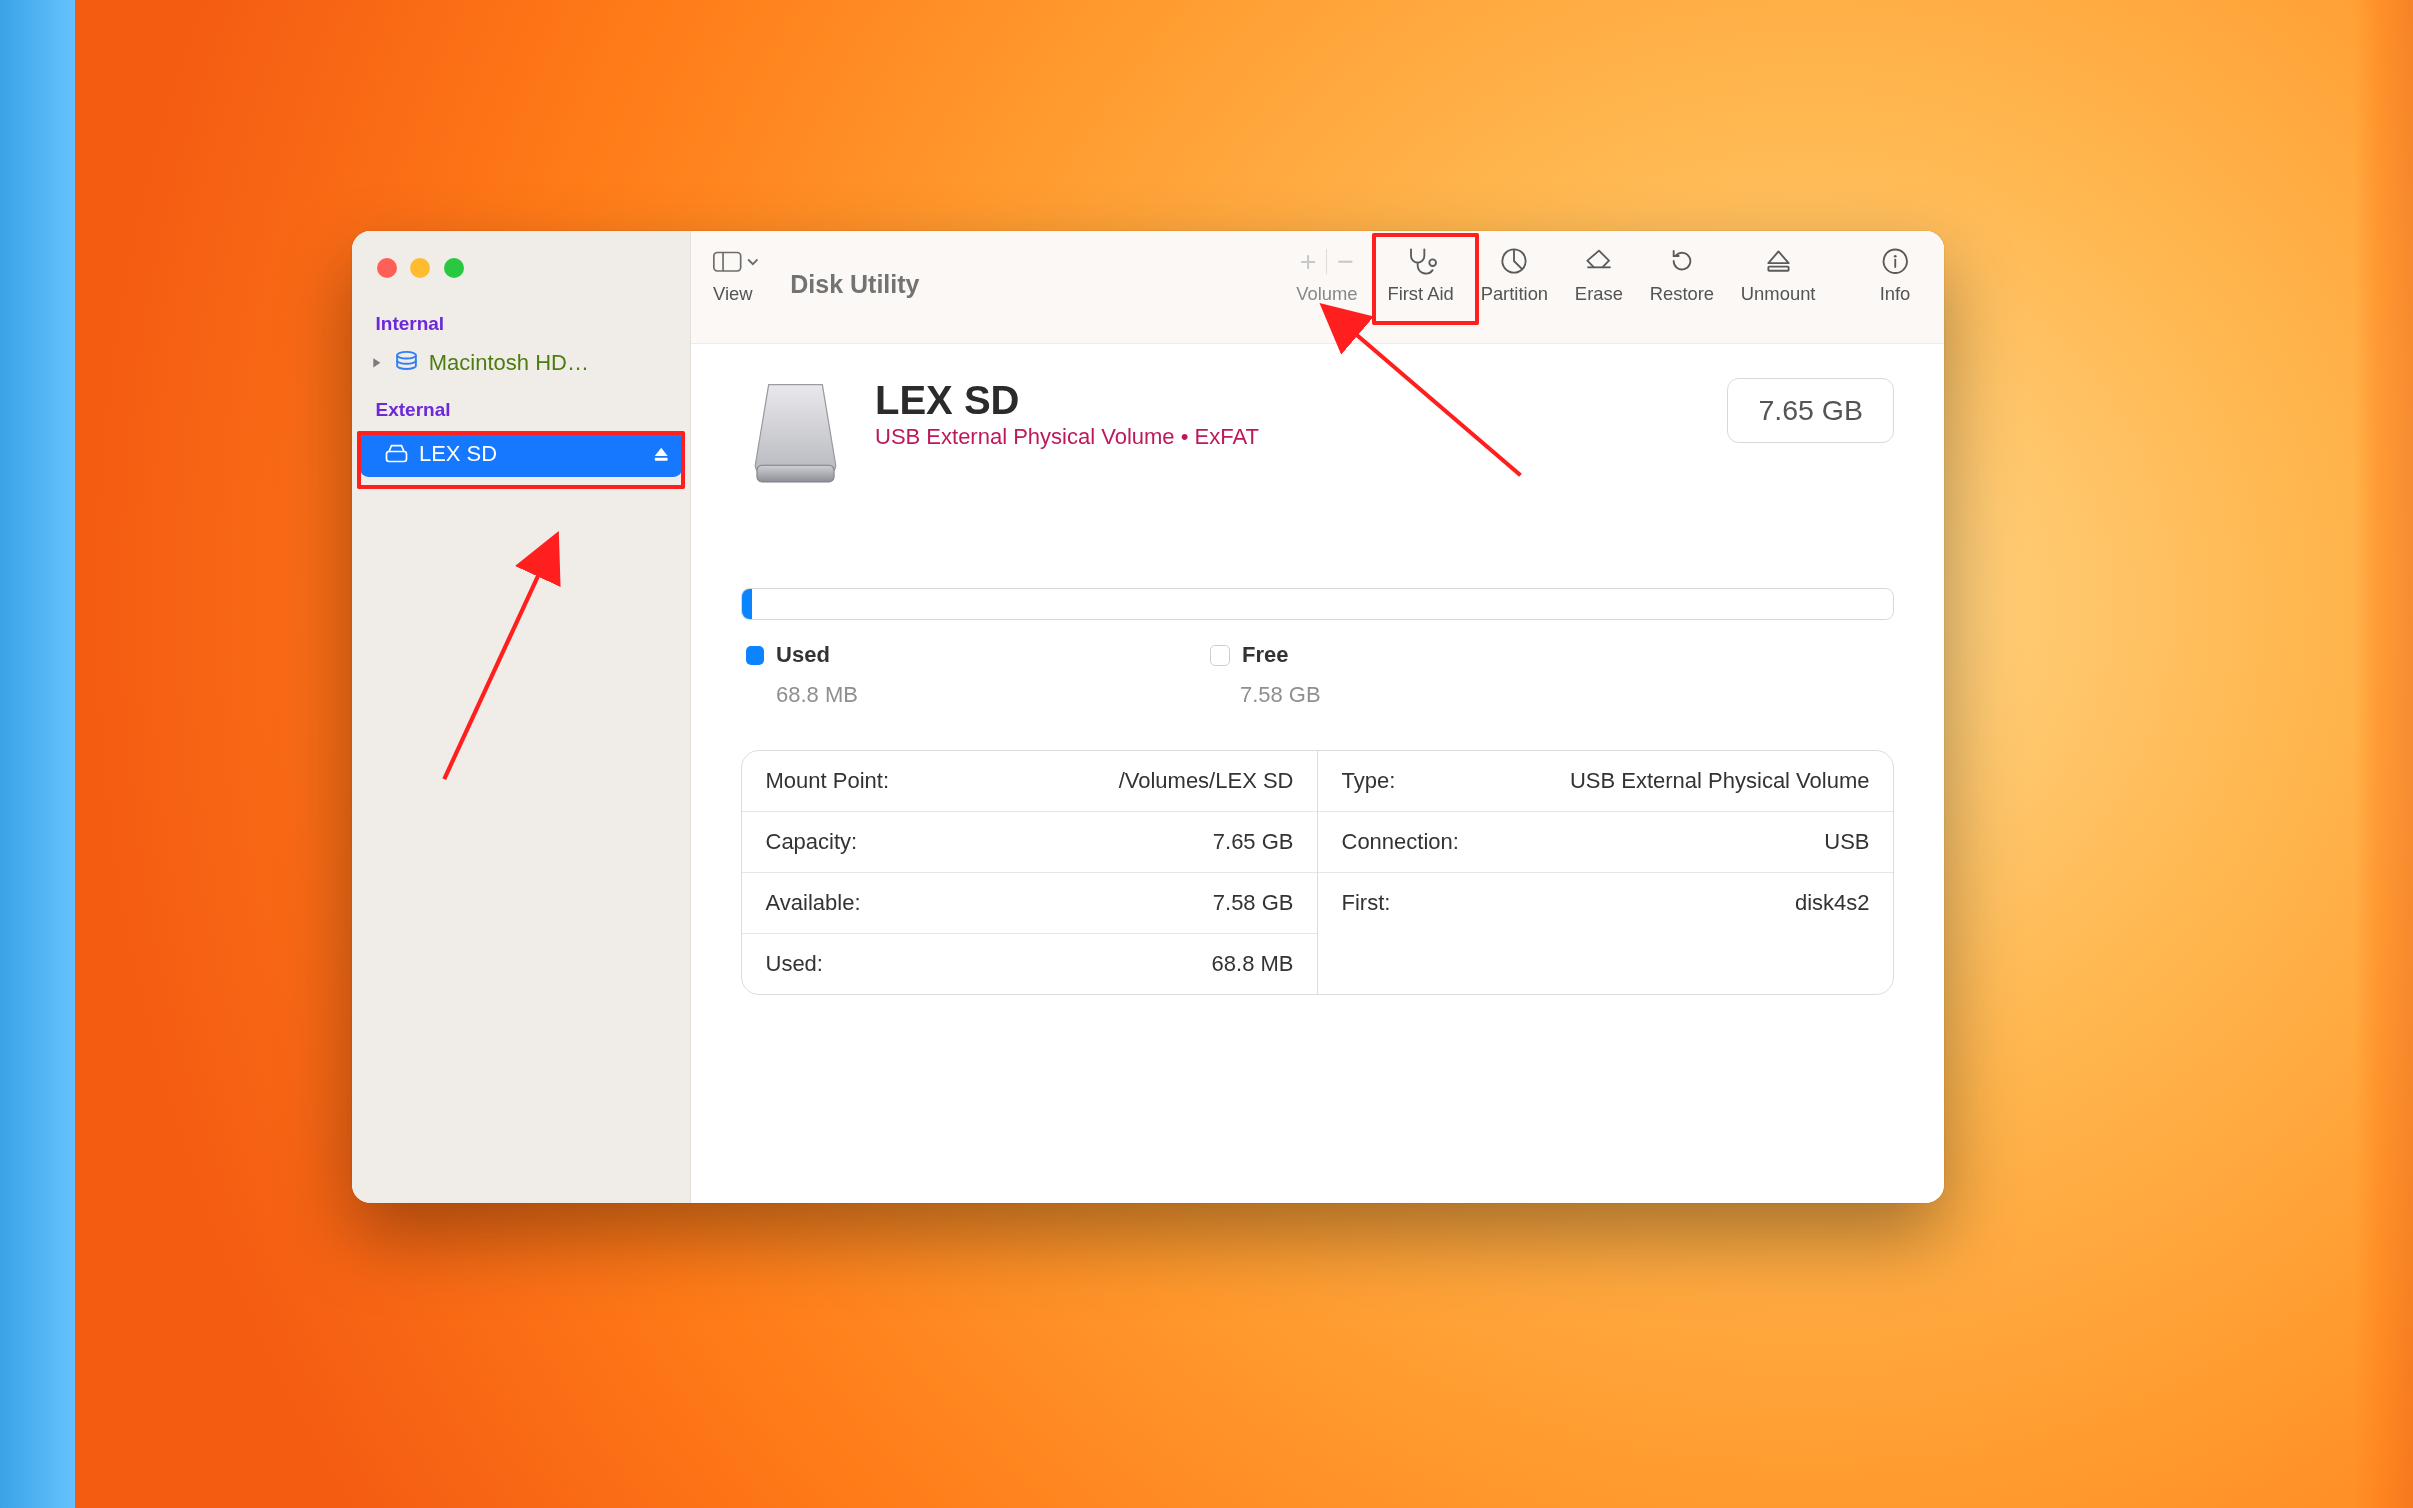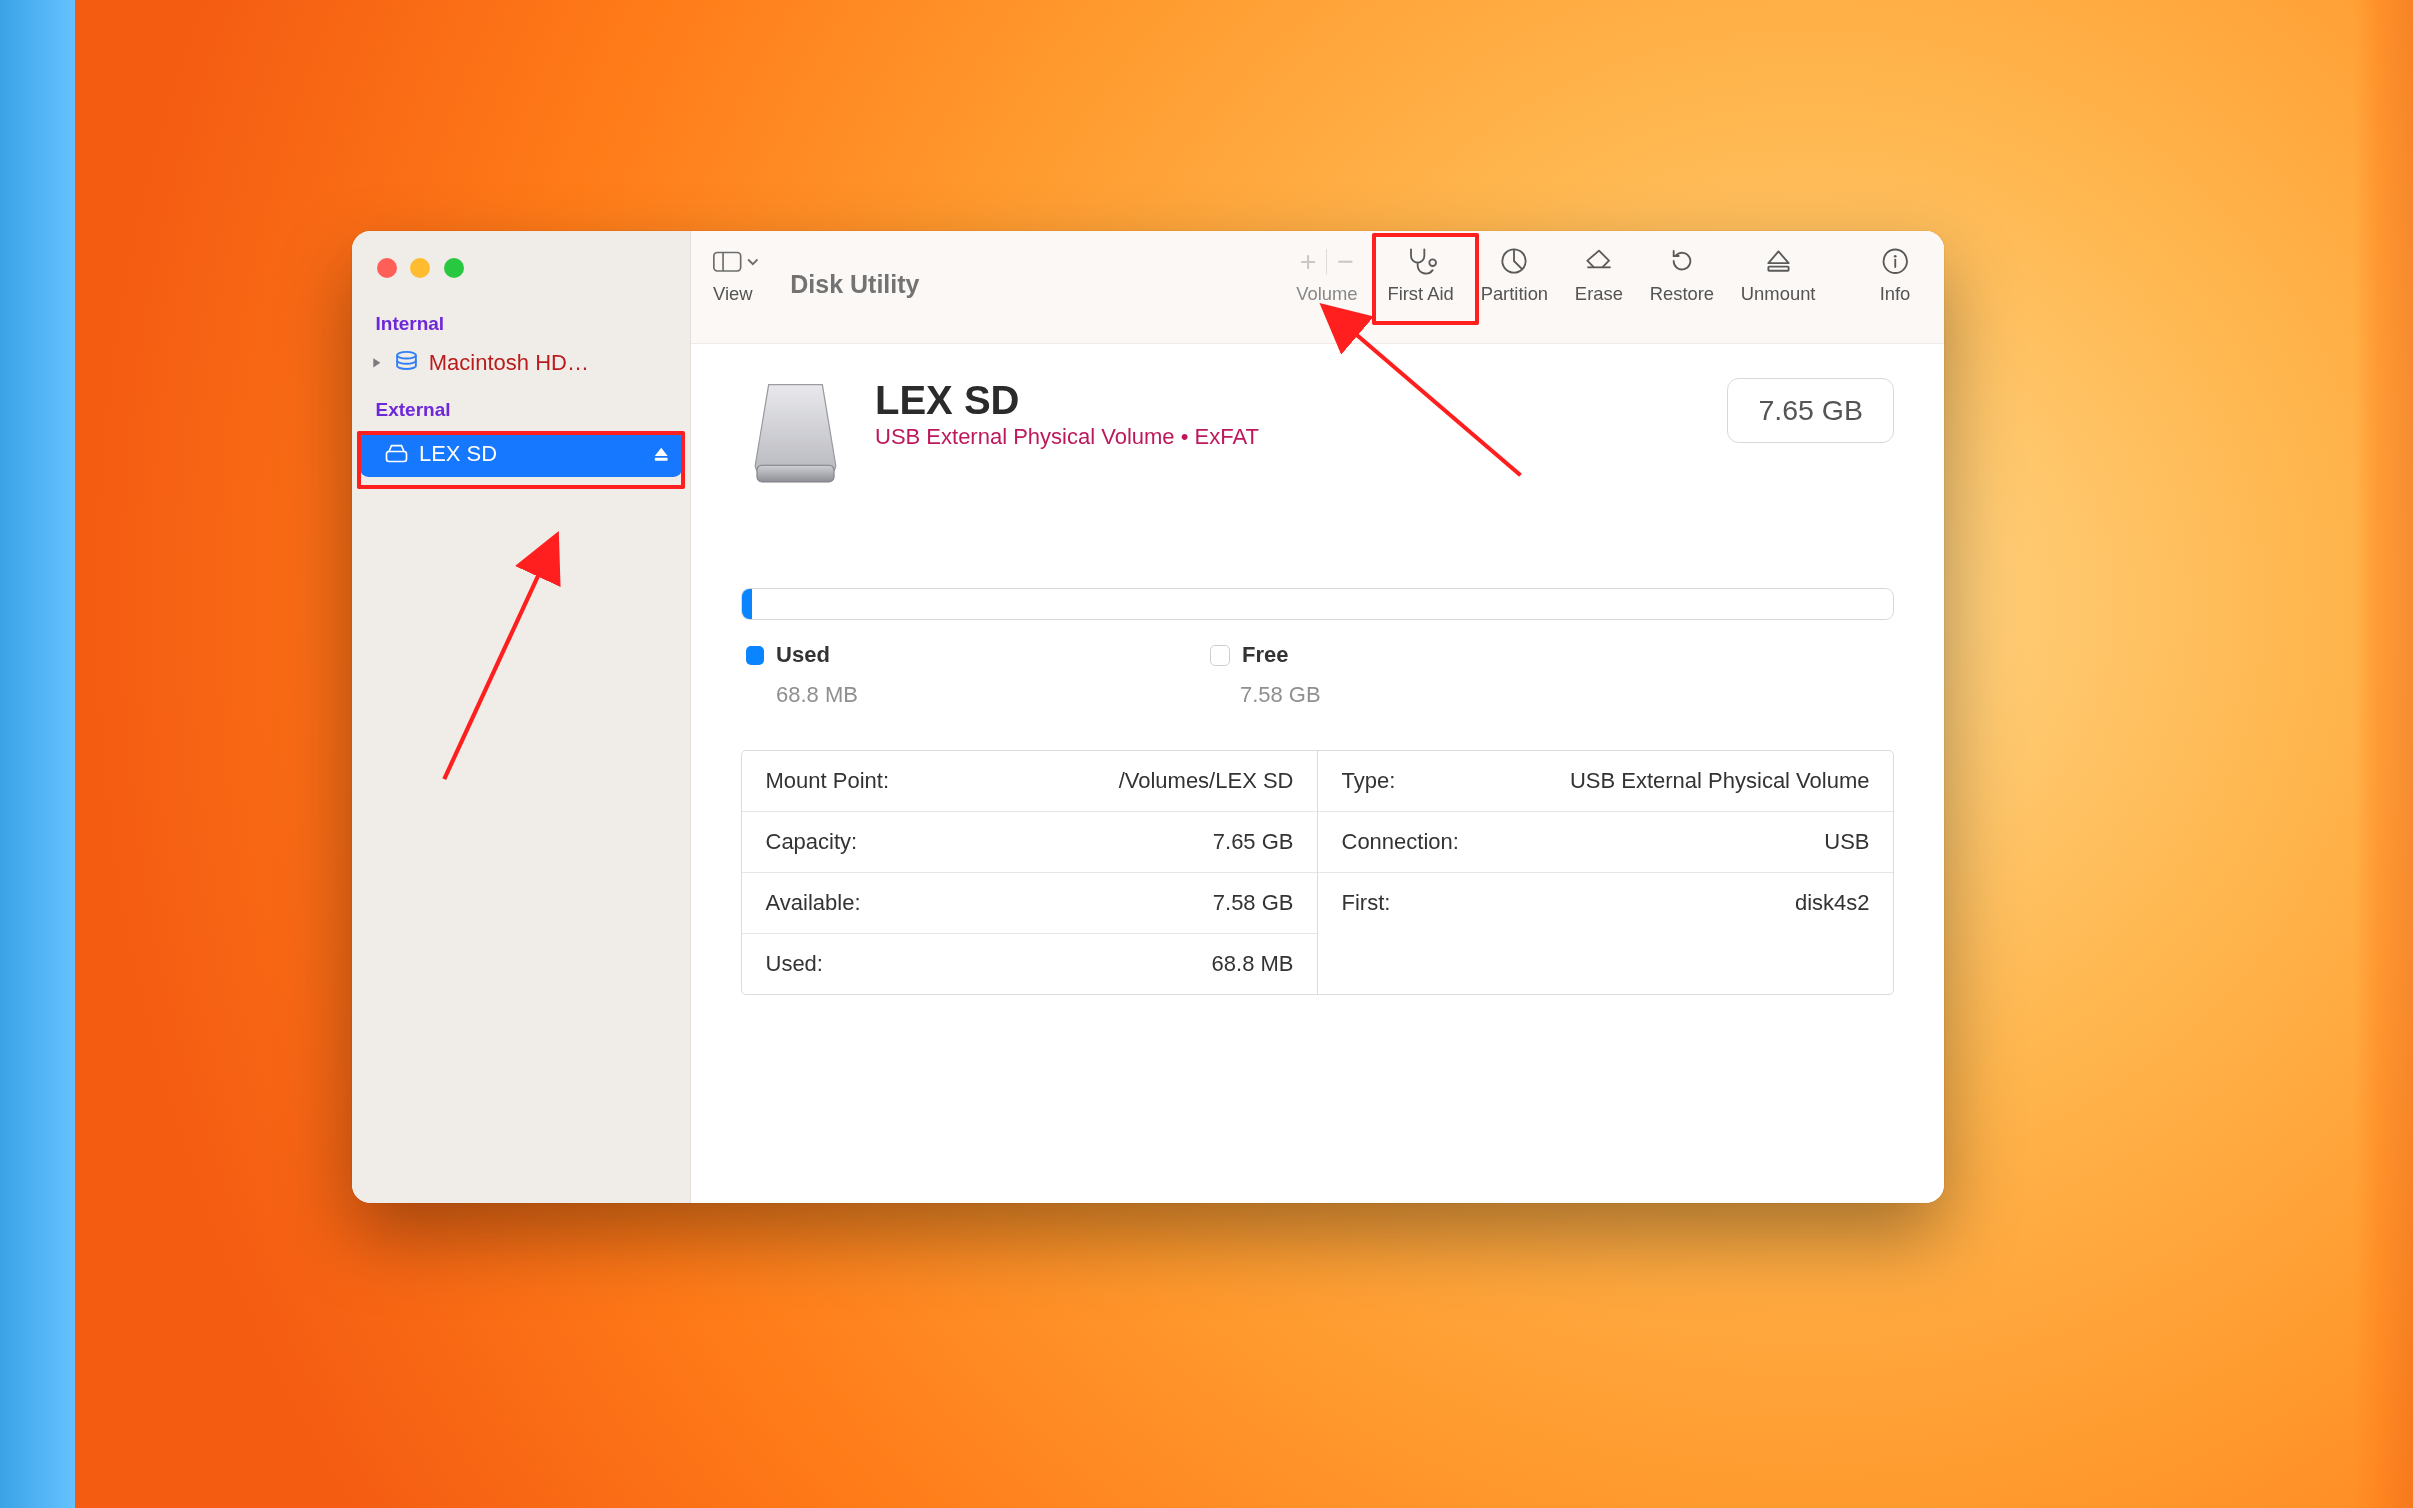--- a/index.html
+++ b/index.html
@@ -77,21 +77,21 @@
     color: #6d28d9;
     font-weight: 600;
     padding: 15px 0 6.7px 23.5px;
   }
   .side-row {
     display: flex;
     align-items: center;
     gap: 10px;
     padding: 8.4px 17px 8.4px 18.4px;
     font-size: 22px;
-    color: #b91c1c;
+    color: #4d7c0f;
   }
   .chevron {
     width: 13.4px; height: 13.4px;
     display:inline-flex;align-items:center;justify-content:center;
     color:#7b7b7b;
   }
   .disk-stack-icon { color:#2f7ff6; display:inline-flex; }
 
   .side-row.selected {
     background: #1677ff;
@@ -217,21 +217,21 @@
     flex-direction: column;
     gap: 14px;
   }
   .legend .top { display:flex; align-items:center; gap:11.7px; font-size:22px; font-weight:700; color:#333; }
   .legend .swatch { width:18.4px; height:18.4px; border-radius:5px; }
   .legend .val { font-size:22px; color:#8f8f8f; padding-left:30px; }
 
   .info-grid {
     margin-top: 42px;
     border: 1.3px solid #dcdcdc;
-    border-radius: 5px;
+    border-radius: 18px;
     display:flex;
   }
   .info-col { flex:1; }
   .info-col:first-child { border-right:1.3px solid #dcdcdc; }
   .info-row {
     display:flex;
     justify-content: space-between;
     padding: 17px 23.5px;
     border-bottom: 1.3px solid #e6e6e6;
     font-size: 22px;

